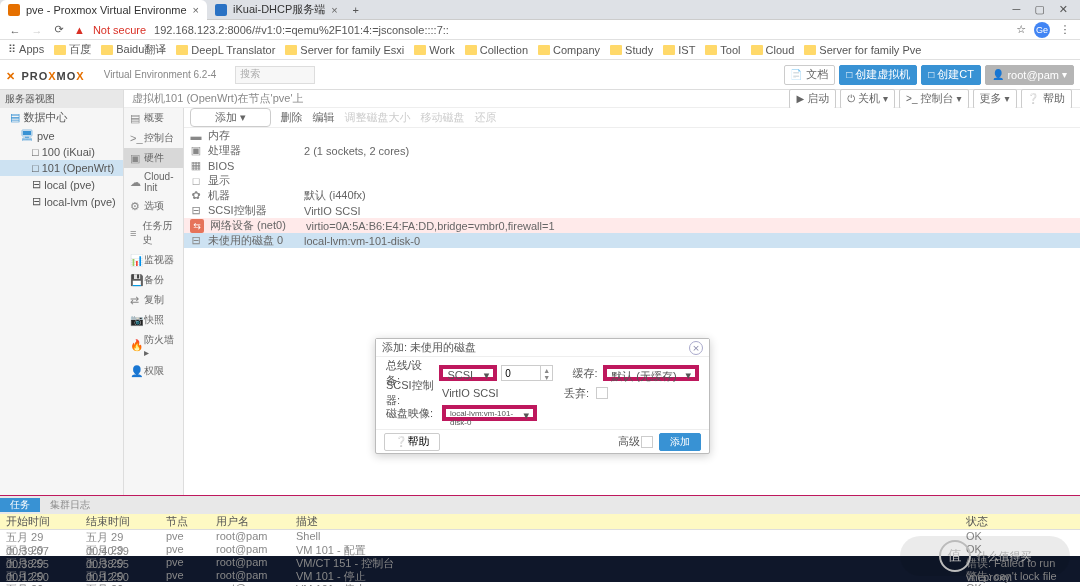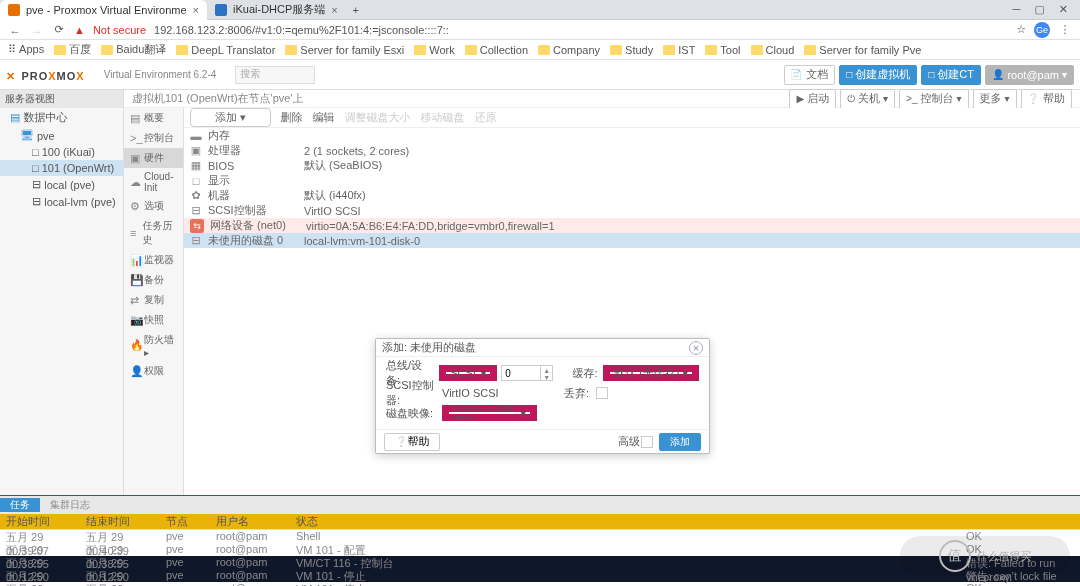--- a/index.html
+++ b/index.html
@@ -53,33 +53,33 @@
 .hw-row.sel{background:#cde2f2}
 .hw-row.hl{background:#ffeaea}
 .hw-ico{width:12px;color:#888;text-align:center}
 .hw-k{width:90px}
 .hw-v{flex:1}
 .red-ico{width:14px;height:14px;background:#e6735a;border-radius:2px;display:inline-flex;align-items:center;justify-content:center;color:#fff;font-size:9px}
 .log{height:90px;border-top:1px solid #be185d;background:#fff}
 .log-tabs{height:18px;background:#e8e8e8;display:flex;align-items:center}
 .lt{padding:0 10px;font-size:10px;color:#888}
 .lt.sel{background:#3892d4;color:#fff}
-.log-hd{display:flex;height:16px;background:#eab308;border-bottom:1px solid #ddd;font-size:10px;color:#555}
+.log-hd{display:flex;height:16px;background:#fef9c3;border-bottom:1px solid #ddd;font-size:10px;color:#555}
 .log-hd div,.lr div{padding:0 6px}
 .c1{width:80px}.c2{width:80px}.c3{width:50px}.c4{width:80px}.c5{flex:1}.c6{width:120px}
 .lr{display:flex;height:13px;font-size:10px;color:#888}
 .lr.err{background:#0f172a}
 .modal-mask{position:absolute;left:0;top:0;right:0;bottom:0;background:rgba(255,255,255,0.55)}
 .dialog{position:absolute;left:375px;top:278px;width:335px;background:#fff;border:1px solid #bbb;border-radius:2px;box-shadow:0 2px 10px rgba(0,0,0,.2)}
 .dlg-t{height:18px;background:#fff;border-bottom:1px solid #eee;display:flex;align-items:center;padding:0 6px;font-size:10px;color:#555}
 .dlg-x{margin-left:auto;width:14px;height:14px;border:1px solid #aac;border-radius:50%;color:#88a;display:flex;align-items:center;justify-content:center;font-size:9px}
 .dlg-b{padding:6px 10px}
 .frow{display:flex;align-items:center;height:20px;gap:4px;font-size:10px;color:#555}
 .flab{width:52px}
-.fsel{height:16px;border:7px solid #be185d;padding:0 4px;display:flex;align-items:center;justify-content:space-between}
+.fsel{height:16px;border:4px solid #be185d;padding:0 4px;display:flex;align-items:flex-start;justify-content:space-between}
 .fsel.w60{width:60px}.fsel.w90{width:90px}.fsel.w100{width:100px}
 .fspin{display:flex}
 .fspin input{width:40px;height:16px;border:1px solid #ccc;padding:0 3px;font-size:10px}
 .fspin .ar{width:12px;height:16px;border:1px solid #ccc;border-left:none;font-size:7px;text-align:center;line-height:7px;padding-top:1px;color:#888}
 .fchk{width:12px;height:12px;border:1px solid #ccc}
 .dlg-f{height:24px;border-top:1px solid #eee;display:flex;align-items:center;padding:0 8px;gap:6px}
 .btn{height:18px;padding:0 10px;border:1px solid #ccc;border-radius:2px;font-size:10px;display:flex;align-items:center;background:#fff}
 .btn.blue{background:#3892d4;color:#fff;border-color:#3892d4}
 .adv{margin-left:auto;display:flex;align-items:center;gap:1px;font-size:10px;color:#555}
 .wm{position:absolute;right:10px;bottom:10px;width:170px;height:40px;background:rgba(0,0,0,.08);border-radius:20px;display:flex;align-items:center;justify-content:center;color:#aaa;font-size:13px;gap:6px}
@@ -215,21 +215,20 @@
                   <span class="hw-k">内存</span>
                 </div>
                 <div class="hw-row">
                   <span class="hw-ico">▣</span>
                   <span class="hw-k">处理器</span>
                   <span class="hw-v">2 (1 sockets, 2 cores)</span>
                 </div>
                 <div class="hw-row">
                   <span class="hw-ico">▦</span>
                   <span class="hw-k">BIOS</span>
-                  <span class="hw-v">默认 (SeaBIOS)</span>
                 </div>
                 <div class="hw-row">
                   <span class="hw-ico">□</span>
                   <span class="hw-k">显示</span>
                 </div>
                 <div class="hw-row">
                   <span class="hw-ico">✿</span>
                   <span class="hw-k">机器</span>
                   <span class="hw-v">默认 (i440fx)</span>
                 </div>
@@ -256,20 +255,21 @@
   <div class="log">
     <div class="log-tabs">
       <span class="lt sel">任务</span>
       <span class="lt">集群日志</span>
     </div>
     <div class="log-hd">
       <div class="c1">开始时间</div>
       <div class="c2">结束时间</div>
       <div class="c3">节点</div>
       <div class="c4">用户名</div>
+      <div class="c5">描述</div>
       <div class="c6">状态</div>
     </div>
     <div id="logrows">
           <div class="lr">
             <div class="c1">五月 29 00:39:07</div>
             <div class="c2">五月 29 00:40:39</div>
             <div class="c3">pve</div>
             <div class="c4">root@pam</div>
             <div class="c5">Shell</div>
             <div class="c6">OK</div>
@@ -280,21 +280,21 @@
             <div class="c3">pve</div>
             <div class="c4">root@pam</div>
             <div class="c5">VM 101 - 配置</div>
             <div class="c6">OK</div>
           </div>
           <div class="lr err">
             <div class="c1">五月 29 00:12:50</div>
             <div class="c2">五月 29 00:12:50</div>
             <div class="c3">pve</div>
             <div class="c4">root@pam</div>
-            <div class="c5">VM/CT 116 - 控制台</div>
+            <div class="c5">VM/CT 151 - 控制台</div>
             <div class="c6">错误: Failed to run vncproxy.</div>
           </div>
           <div class="lr err">
             <div class="c1">五月 29 00:12:49</div>
             <div class="c2">五月 29 00:12:50</div>
             <div class="c3">pve</div>
             <div class="c4">root@pam</div>
             <div class="c5">VM 101 - 停止</div>
             <div class="c6">警告: can't lock file '/var/lock...</div>
           </div>

